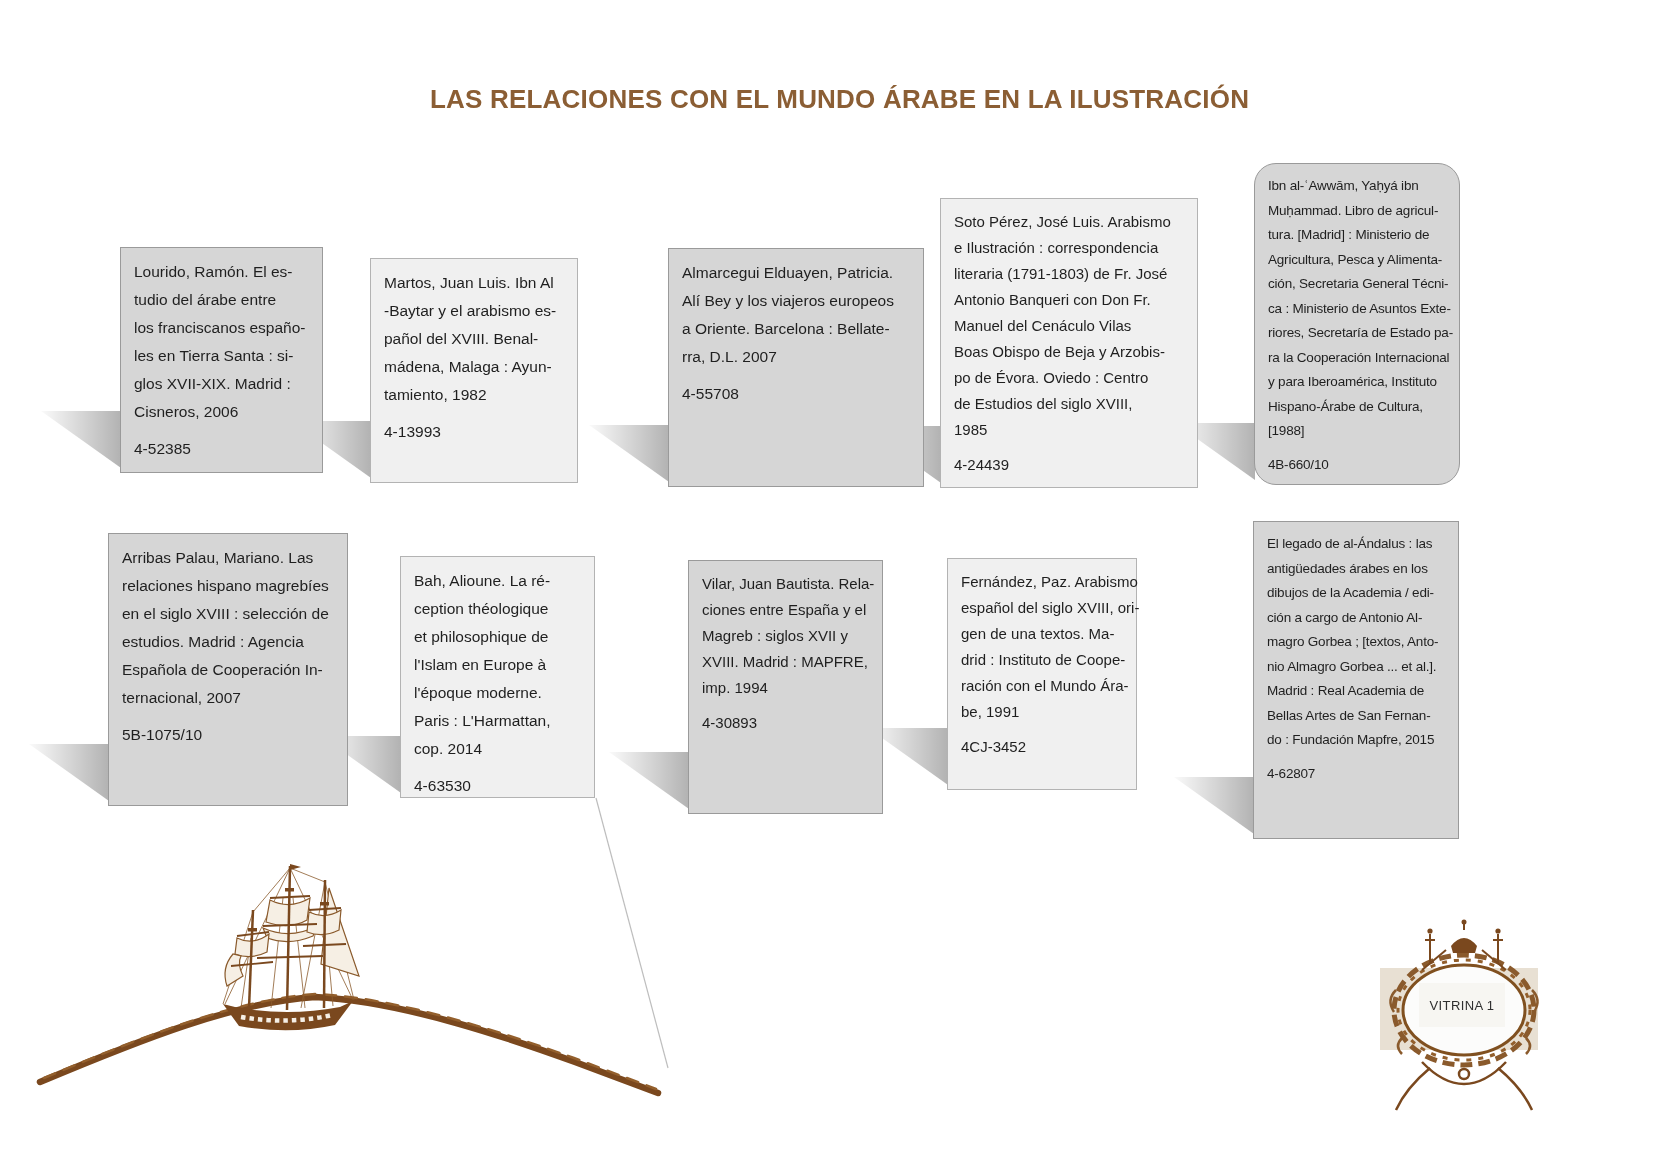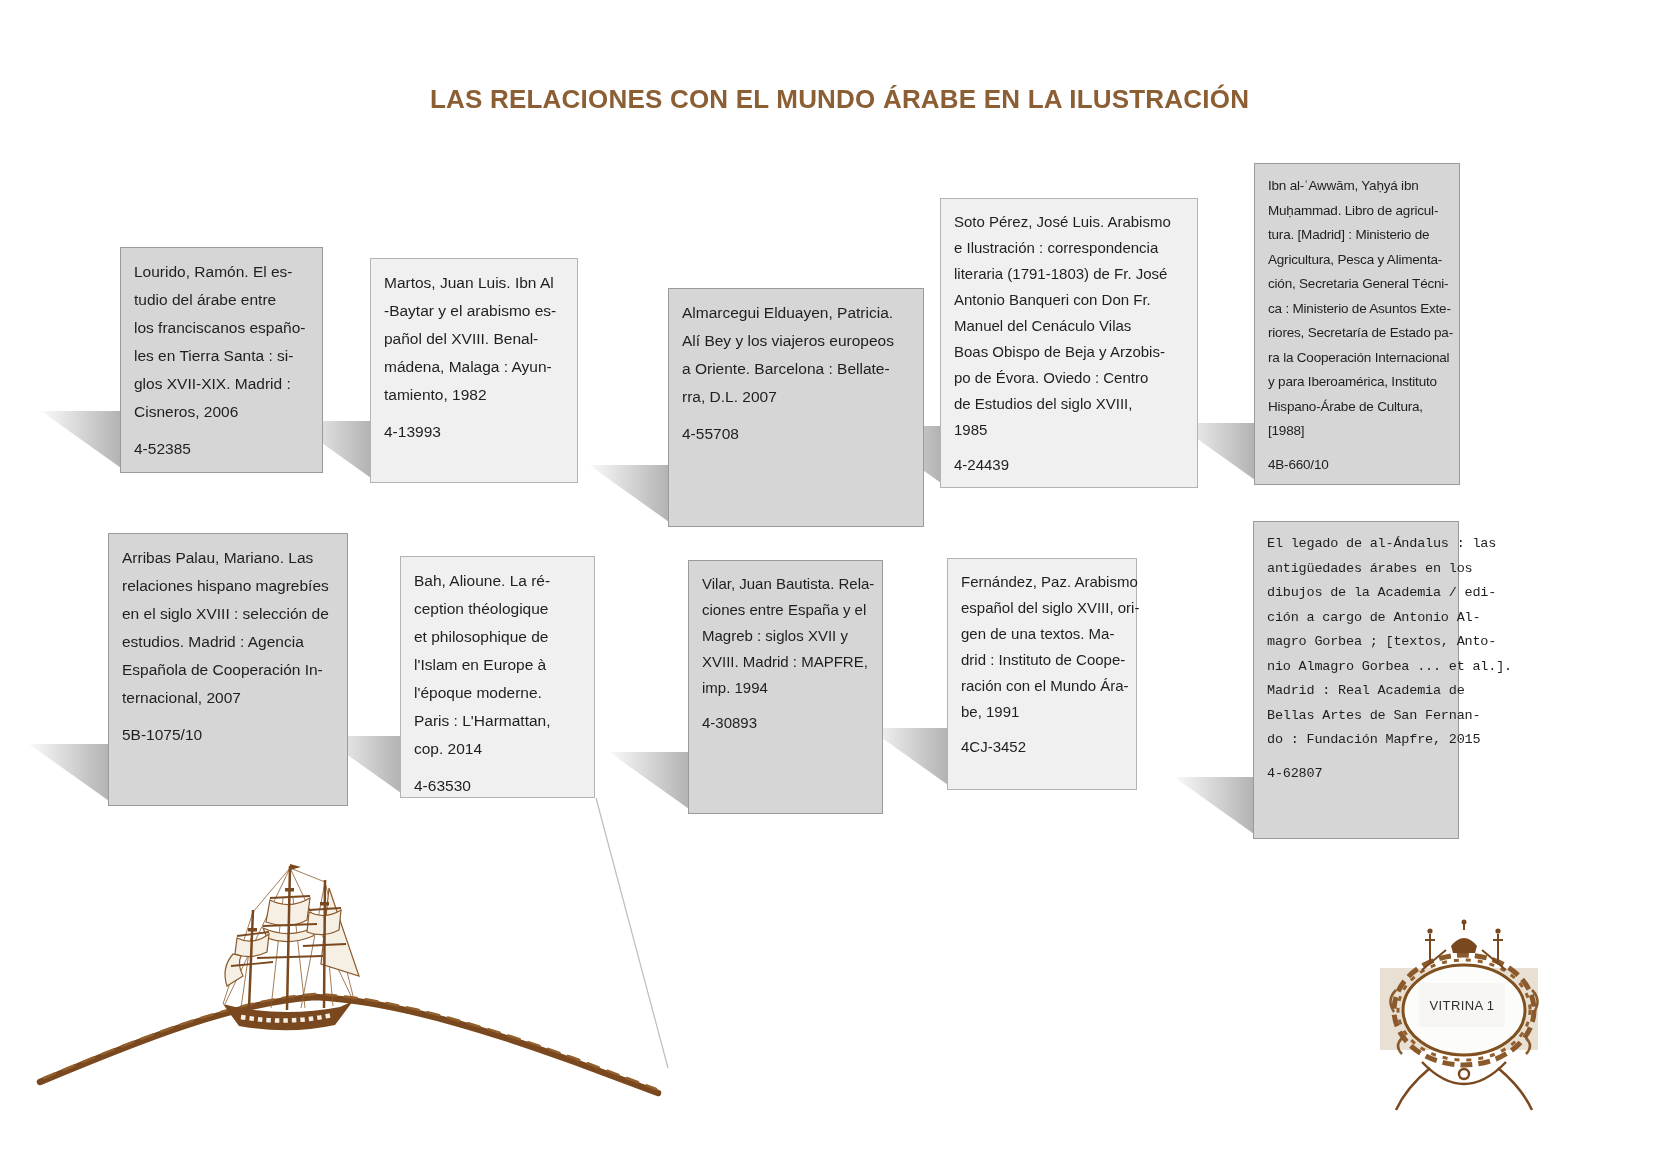--- a/index.html
+++ b/index.html
@@ -157,21 +157,21 @@
       <div class="card light normal" style="left: 370px; top: 258px; width: 208px; height: 225px;">
     <div class="card-text">
           <div class="line">Martos, Juan Luis. Ibn Al</div>
           <div class="line">-Baytar y el arabismo es-</div>
           <div class="line">pañol del XVIII. Benal-</div>
           <div class="line">mádena, Malaga : Ayun-</div>
           <div class="line">tamiento, 1982</div>
         </div>
     <div class="call-number">4-13993</div>
   </div>
-      <div class="card gray normal" style="left: 668px; top: 248px; width: 256px; height: 239px; margin-top: 40px;">
+      <div class="card gray normal" style="left: 668px; top: 248px; width: 256px; height: 239px;">
     <div class="card-text">
           <div class="line">Almarcegui Elduayen, Patricia.</div>
           <div class="line">Alí Bey y los viajeros europeos</div>
           <div class="line">a Oriente. Barcelona : Bellate-</div>
           <div class="line">rra, D.L. 2007</div>
         </div>
     <div class="call-number">4-55708</div>
   </div>
       <div class="card light medium" style="left: 940px; top: 198px; width: 258px; height: 290px;">
     <div class="card-text">
@@ -180,21 +180,21 @@
           <div class="line">literaria (1791-1803) de Fr. José</div>
           <div class="line">Antonio Banqueri con Don Fr.</div>
           <div class="line">Manuel del Cenáculo Vilas</div>
           <div class="line">Boas Obispo de Beja y Arzobis-</div>
           <div class="line">po de Évora. Oviedo : Centro</div>
           <div class="line">de Estudios del siglo XVIII,</div>
           <div class="line">1985</div>
         </div>
     <div class="call-number">4-24439</div>
   </div>
-      <div class="card gray dense" style="left: 1254px; top: 163px; width: 206px; height: 322px;">
+      <div class="card gray dense" style="left: 1254px; top: 163px; width: 206px; height: 322px; border-radius: 22px;">
     <div class="card-text">
           <div class="line">Ibn al-ʿAwwām, Yaḥyá ibn</div>
           <div class="line">Muḥammad. Libro de agricul-</div>
           <div class="line">tura. [Madrid] : Ministerio de</div>
           <div class="line">Agricultura, Pesca y Alimenta-</div>
           <div class="line">ción, Secretaria General Técni-</div>
           <div class="line">ca : Ministerio de Asuntos Exte-</div>
           <div class="line">riores, Secretaría de Estado pa-</div>
           <div class="line">ra la Cooperación Internacional</div>
           <div class="line">y para Iberoamérica, Instituto</div>
@@ -240,21 +240,21 @@
     <div class="card-text">
           <div class="line">Fernández, Paz. Arabismo</div>
           <div class="line">español del siglo XVIII, ori-</div>
           <div class="line">gen de una textos. Ma-</div>
           <div class="line">drid : Instituto de Coope-</div>
           <div class="line">ración con el Mundo Ára-</div>
           <div class="line">be, 1991</div>
         </div>
     <div class="call-number">4CJ-3452</div>
   </div>
-      <div class="card gray dense" style="left: 1253px; top: 521px; width: 206px; height: 318px; font-family: Liberation Mono, monospace;">
+      <div class="card gray dense" style="left: 1253px; top: 521px; width: 206px; height: 318px;">
     <div class="card-text">
           <div class="line">El legado de al-Ándalus : las</div>
           <div class="line">antigüedades árabes en los</div>
           <div class="line">dibujos de la Academia / edi-</div>
           <div class="line">ción a cargo de Antonio Al-</div>
           <div class="line">magro Gorbea ; [textos, Anto-</div>
           <div class="line">nio Almagro Gorbea ... et al.].</div>
           <div class="line">Madrid : Real Academia de</div>
           <div class="line">Bellas Artes de San Fernan-</div>
           <div class="line">do : Fundación Mapfre, 2015</div>

